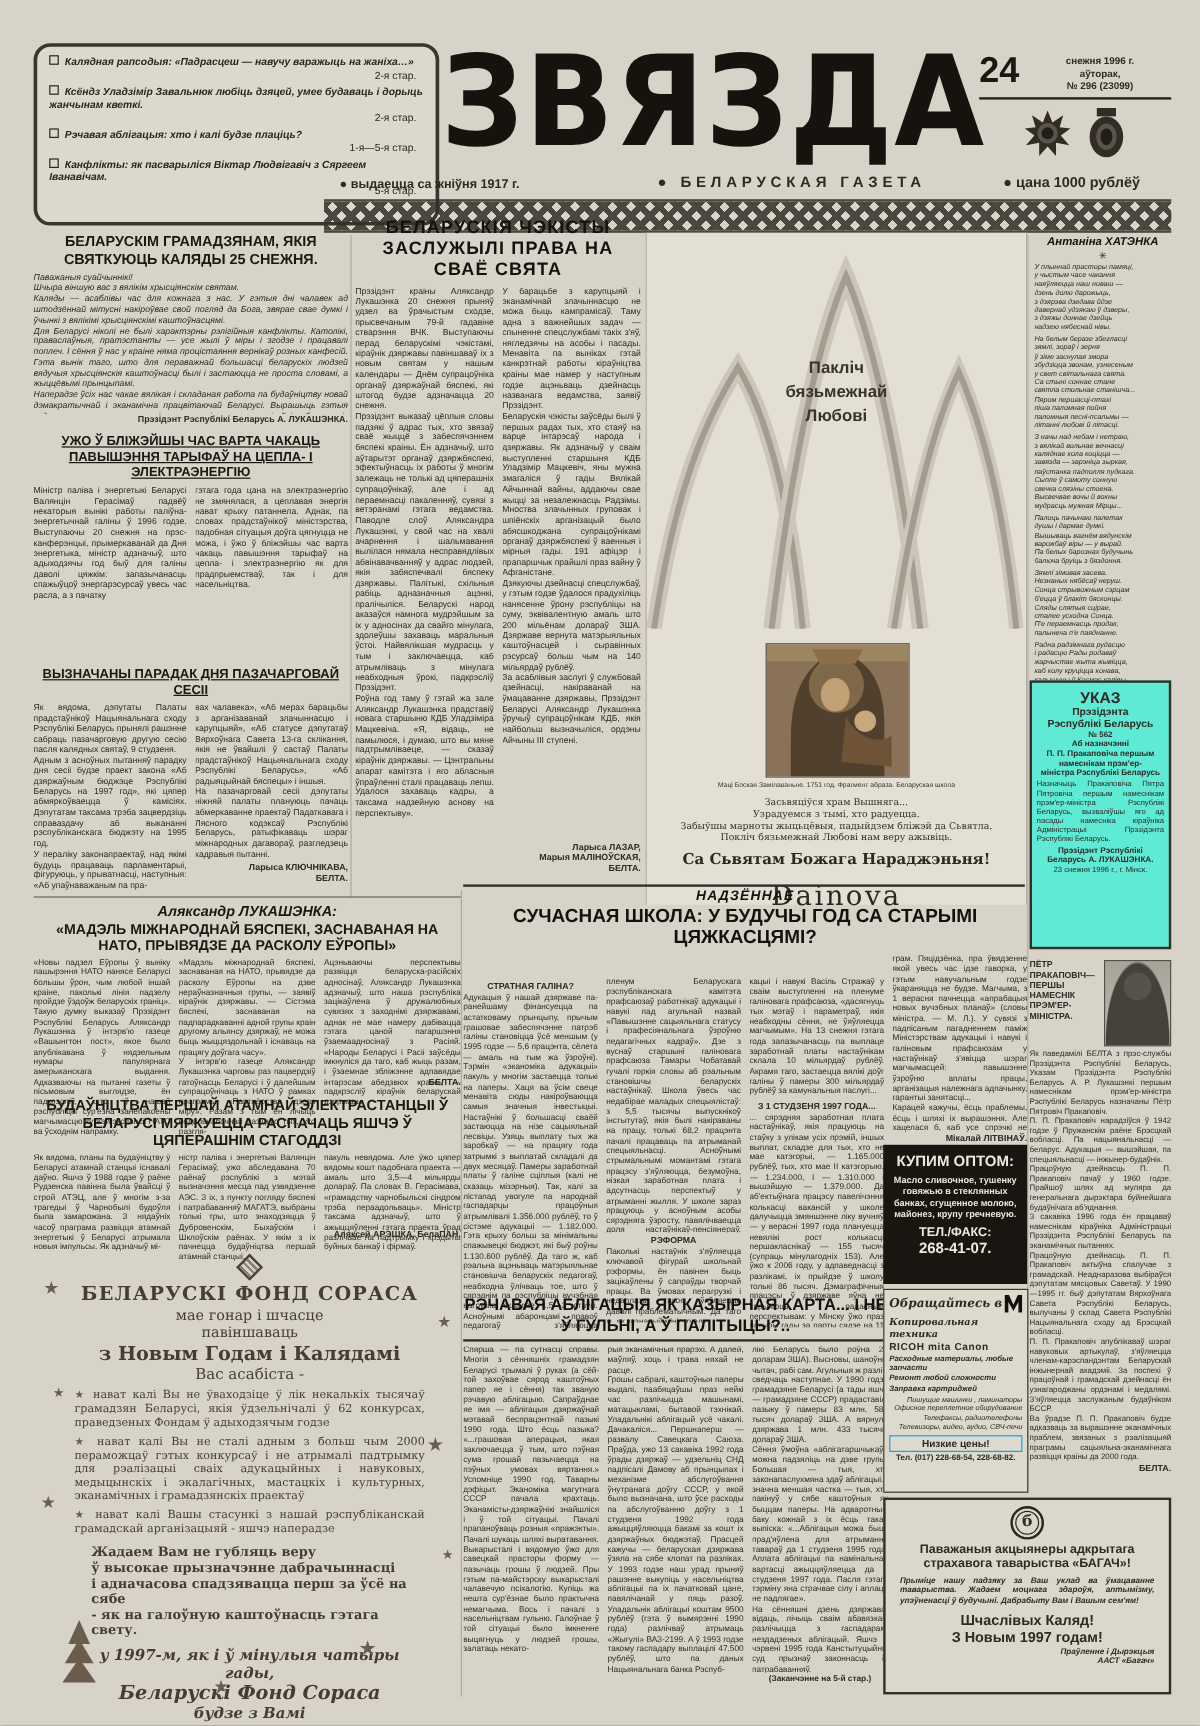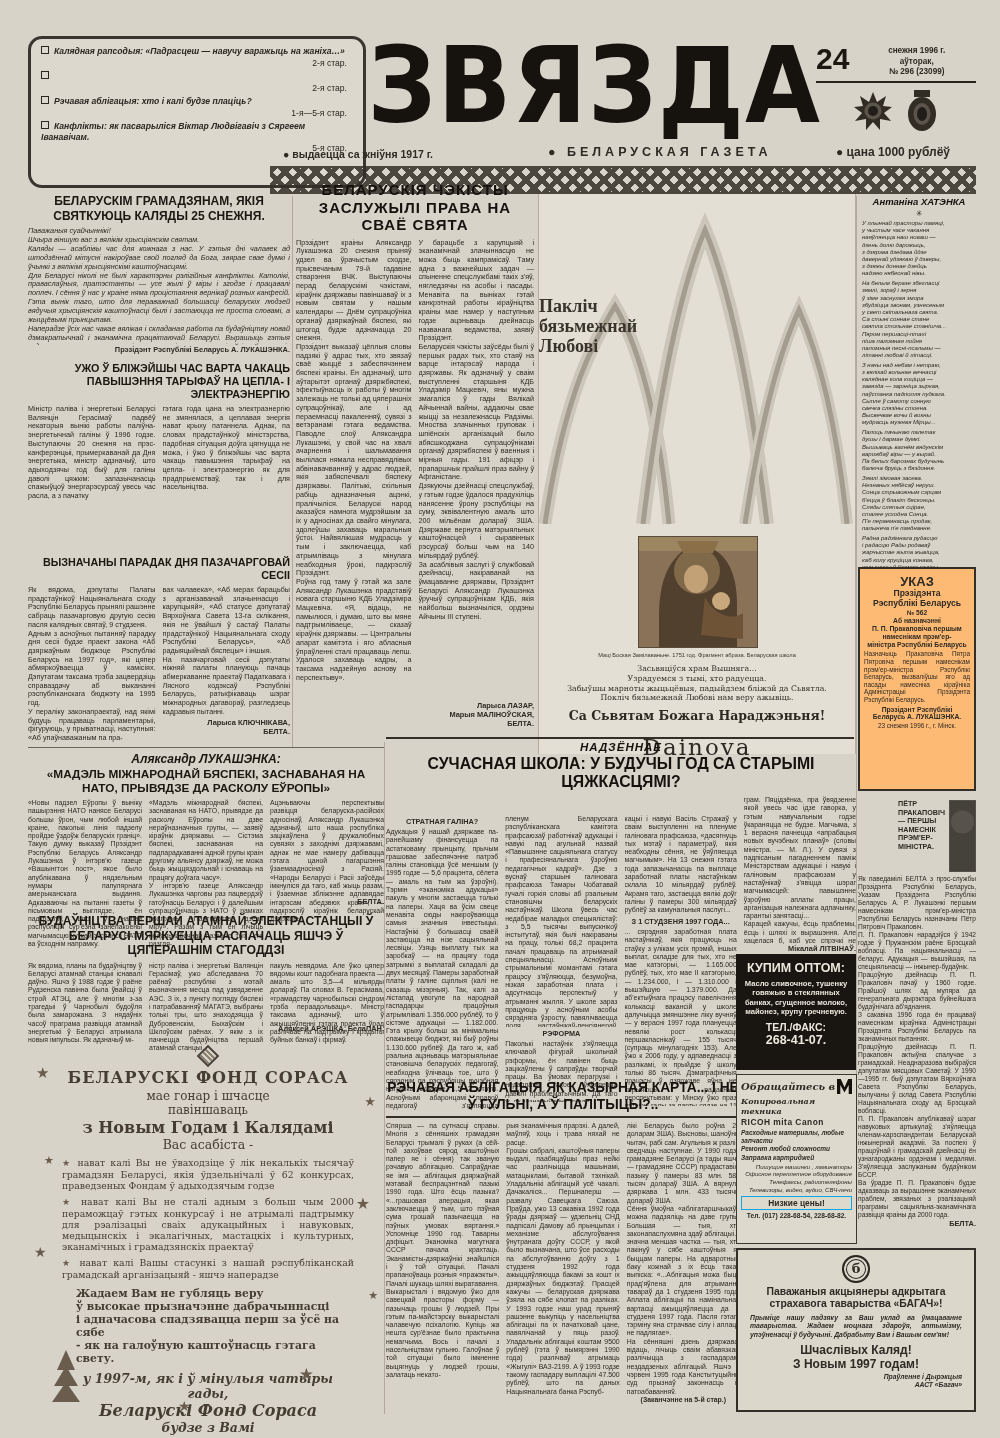--- a/index.html
+++ b/index.html
@@ -37,21 +37,21 @@
   .colflex>div{flex:1;}
   .byline{font-weight:bold;text-align:right;font-size:7.4px;line-height:9px;}
   .subhead{font-weight:bold;text-align:center;font-size:7.3px;margin:2px 0;}
   .vr{width:1px;background:#b0aa9e;}
 
   
   .addr{left:28px;top:194px;width:262px;}
   .addr-h{font-size:12px;font-weight:bold;text-align:center;line-height:14.5px;color:#1b1711;}
   .addr-body{font-style:italic;font-size:7.3px;line-height:8.9px;height:118px;margin-top:4px;}
   .tariff{left:28px;top:362px;width:262px;}
-  .sec-h{font-size:10.8px;font-weight:bold;text-align:right;line-height:13px;color:#1b1711;}
+  .sec-h{font-size:10.8px;font-weight:bold;text-align:center;line-height:13px;color:#1b1711;text-decoration:underline;}
   .tariff .colflex{margin-top:4px;height:156px;}
   .session{left:28px;top:556px;width:262px;}
   .session .colflex{margin-top:4px;height:132px;}
   .rule1{left:28px;top:747px;width:356px;height:1px;background:#6b665c;}
   .nato{left:28px;top:752px;width:356px;}
   .kicker{font-weight:bold;font-style:italic;font-size:12px;text-align:center;color:#1b1711;}
   .nato-h{font-size:11.8px;font-weight:bold;text-align:center;line-height:14px;color:#1b1711;margin-top:1px;}
   .nato .colflex{margin-top:4px;height:98px;}
   .nato .bodytext,.atom .bodytext{font-size:6.9px;line-height:8.3px;}
   .atom{left:28px;top:914px;width:356px;}
@@ -62,47 +62,47 @@
   .chekist{left:296px;top:181px;width:238px;}
   .chek-h{font-size:15px;font-weight:bold;text-align:center;line-height:17.5px;letter-spacing:1px;color:#15120e;}
   .chekist .colflex{margin-top:5px;height:462px;}
   .vr-a{left:292px;top:196px;height:552px;}
   .vr-b{left:856px;top:196px;height:1046px;}
   .vr-c{left:384px;top:742px;height:672px;}
 
   
   .church{left:538px;top:194px;width:318px;height:560px;background:#e3dfd4;
           border-left:1px solid #b3ada0;border-right:1px solid #b3ada0;box-sizing:border-box;}
-  .church-title{left:0;right:0;top:102px;font-family:Liberation Serif, serif;
-                font-weight:bold;font-size:18px;line-height:20px;color:#38332b;}
+  .church-title{left:0;right:0;top:102px;text-align:center;font-family:Liberation Sans, sans-serif;
+                font-weight:bold;font-size:14px;line-height:20px;color:#38332b;}
   .madonna{left:99px;top:342px;width:120px;height:112px;border:1px solid #5a4a38;box-sizing:border-box;}
   .caption{left:8px;right:8px;top:458px;text-align:center;font-size:5.7px;color:#3a362e;}
   .verse{left:4px;right:4px;top:470px;text-align:center;font-family:"DejaVu Serif",serif;
          font-size:7.8px;line-height:9.8px;color:#33302a;}
   .greeting{left:0;right:0;top:514px;text-align:center;font-family:"DejaVu Serif",serif;
             font-weight:bold;font-size:12.5px;color:#2d2922;}
   .dainova{left:0;right:0;top:540px;text-align:center;font-family:"DejaVu Serif",serif;
            font-size:23px;letter-spacing:2px;color:#2d2922;}
 
   
   .poemcol{left:862px;top:196px;width:114px;}
   .poem-author{font-weight:bold;font-style:italic;font-size:9.5px;text-align:center;color:#15120e;}
   .poem-orn{text-align:center;font-size:8px;margin:2px 0;}
   .stanza{font-style:italic;font-size:6px;line-height:7.2px;margin-bottom:2.5px;color:#2e2a24;}
-  .ukaz{left:858px;top:567px;width:118px;height:224px;border:2px solid #332f28;background:#fdba74;
+  .ukaz{left:858px;top:567px;width:118px;height:224px;border:2px solid #332f28;background:#5eead4;
         padding:5px 4px;box-sizing:border-box;text-align:center;}
   .ukaz-title{font-size:13px;font-weight:bold;}
   .ukaz-sub{font-size:8.6px;font-weight:bold;line-height:9.6px;}
   .ukaz-num{font-size:6.6px;font-weight:bold;margin-top:1px;}
   .ukaz-about{font-size:6.8px;font-weight:bold;line-height:7.8px;margin-top:1px;}
   .ukaz-body{font-size:6.4px;line-height:7.6px;text-align:justify;margin-top:2px;}
   .ukaz-sig{font-size:6.8px;font-weight:bold;line-height:7.8px;margin-top:2px;}
   .ukaz-date{font-size:6.4px;margin-top:1px;}
   .bio{left:858px;top:800px;width:118px;}
-  .bio-head{display:flex;gap:4px;padding-left:40px;}
+  .bio-head{display:flex;gap:4px;}
   .bio-title{font-size:7.2px;font-weight:bold;line-height:8.6px;width:58px;}
   .photo{width:54px;height:70px;border:1px solid #55504a;
          background:radial-gradient(circle at 50% 30%,#57524b 11px,transparent 12px),
                     radial-gradient(ellipse at 50% 95%,#45413b 26px,transparent 27px),
                     linear-gradient(#a8a399,#c0bbb0);}
   .bio-body{font-size:6.6px;line-height:8px;text-align:justify;margin-top:3px;max-height:392px;overflow:hidden;}
 
   
   .rule-mid{left:386px;top:737px;width:468px;height:2px;background:#332f28;}
   .school{left:386px;top:741px;width:470px;}
@@ -177,21 +177,21 @@
   .bag-sig{font-size:6.8px;font-weight:bold;font-style:italic;text-align:right;margin-top:2px;line-height:8px;}
 </style>
 </head>
 <body>
 
 <div class="page">
 
   <div class="abs teaser-box">
     <div class="teaser-item"><span class="cbx"></span><span>Калядная рапсодыя: «Падрасцеш — навучу варажыць на жаніха…»</span>
       <div class="teaser-page">2-я стар.</div></div>
-    <div class="teaser-item"><span class="cbx"></span>
+    <div class="teaser-item"><span class="cbx"></span><span>Ксёндз Уладзімір Завальнюк любіць дзяцей, умее будаваць і дорыць жанчынам кветкі.</span>
       <div class="teaser-page">2-я стар.</div></div>
     <div class="teaser-item"><span class="cbx"></span><span>Рэчавая аблігацыя: хто і калі будзе плаціць?</span>
       <div class="teaser-page">1-я—5-я стар.</div></div>
     <div class="teaser-item"><span class="cbx"></span><span>Канфлікты: як пасварыліся Віктар Людвігавіч з Сяргеем Іванавічам.</span>
       <div class="teaser-page">5-я стар.</div></div>
   </div>
 
   <div class="abs masthead"><span>ЗВЯЗДА</span></div>
 
   <div class="abs dateblock">

